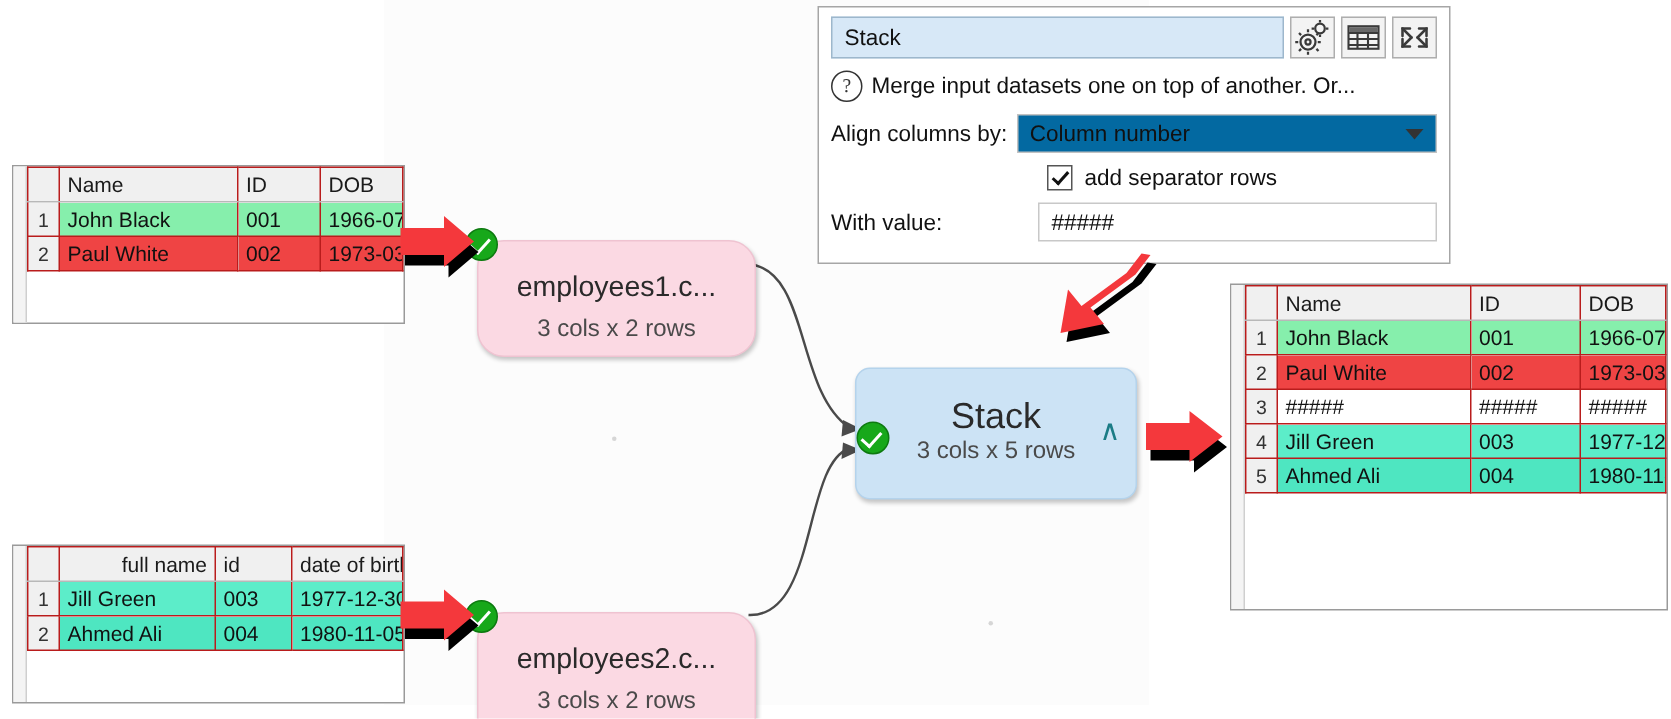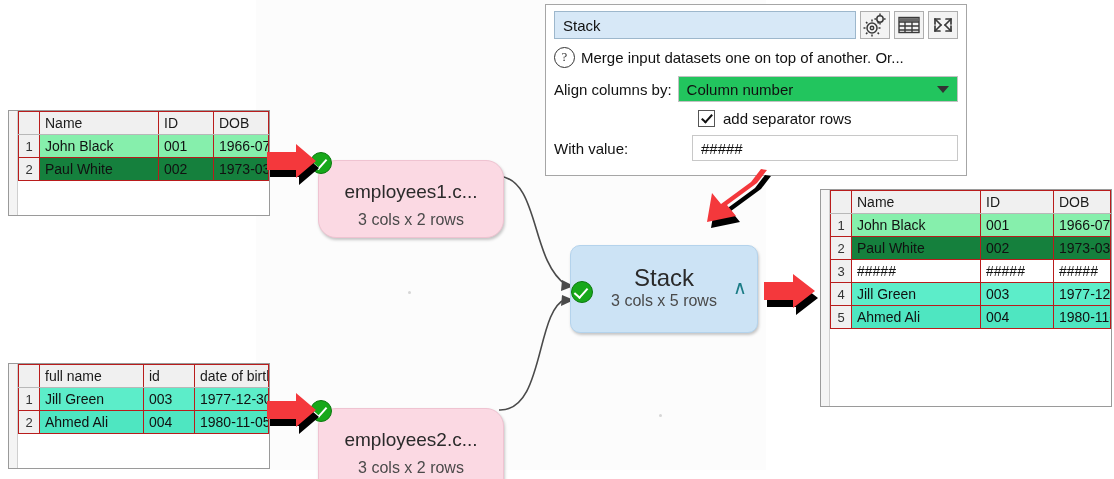--- a/index.html
+++ b/index.html
@@ -124,21 +124,21 @@
   .sheet .rowhdr {
     background: #f0f0f0;
     text-align: center;
     color: #333;
     font-size: 13px;
     width: 18px;
     padding: 3px 1px;
   }
   .c-num { text-align: right; }
   .y1 { background: #86efac; }
-  .y2 { background: #15803d; }
+  .y2 { background: #ef4444; }
   .t1 { background: #5cedc9; }
   .t2 { background: #4ee6c1; }
   .sep { background: #ffffff; }
   .gutter {
     position: absolute;
     left: 0; top: 0; bottom: 0;
     width: 8px;
     background: #f4f4f4;
     border-right: 1px solid #cfcfcf;
   }
@@ -193,21 +193,21 @@
     flex: 0 0 auto;
     font-family: "Liberation Serif", serif;
   }
   .lbl {
     font-size: 15px;
     color: #111;
     white-space: nowrap;
   }
   .combo {
     border: 1px solid #c2c2c2;
-    background: #22c55e;
+    background: #0369a1;
     height: 26px;
     box-sizing: border-box;
     display: flex;
     align-items: center;
     padding: 0 8px;
     font-size: 15px;
     color: #111;
     justify-content: space-between;
   }
   .combo .arr {
@@ -309,21 +309,21 @@
     </tbody>
   </table>
 </div>
 
 <div class="sheet" style="left:8px; top:363px; width:262px; height:106px;">
   <div class="gutter"></div>
   <table style="margin-left:9px; width:calc(100% - 9px);">
     <thead>
       <tr>
         <th class="rowhdr"></th>
-        <th style="width:93px;">full name</th>
+        <th style="width:93px;text-align:right;">full name</th>
         <th style="width:40px;">id</th>
         <th>date of birth</th>
       </tr>
     </thead>
     <tbody>
       <tr>
         <td class="rowhdr">1</td>
         <td class="t1">Jill Green</td>
         <td class="t1 c-num">003</td>
         <td class="t1">1977-12-30</td>

